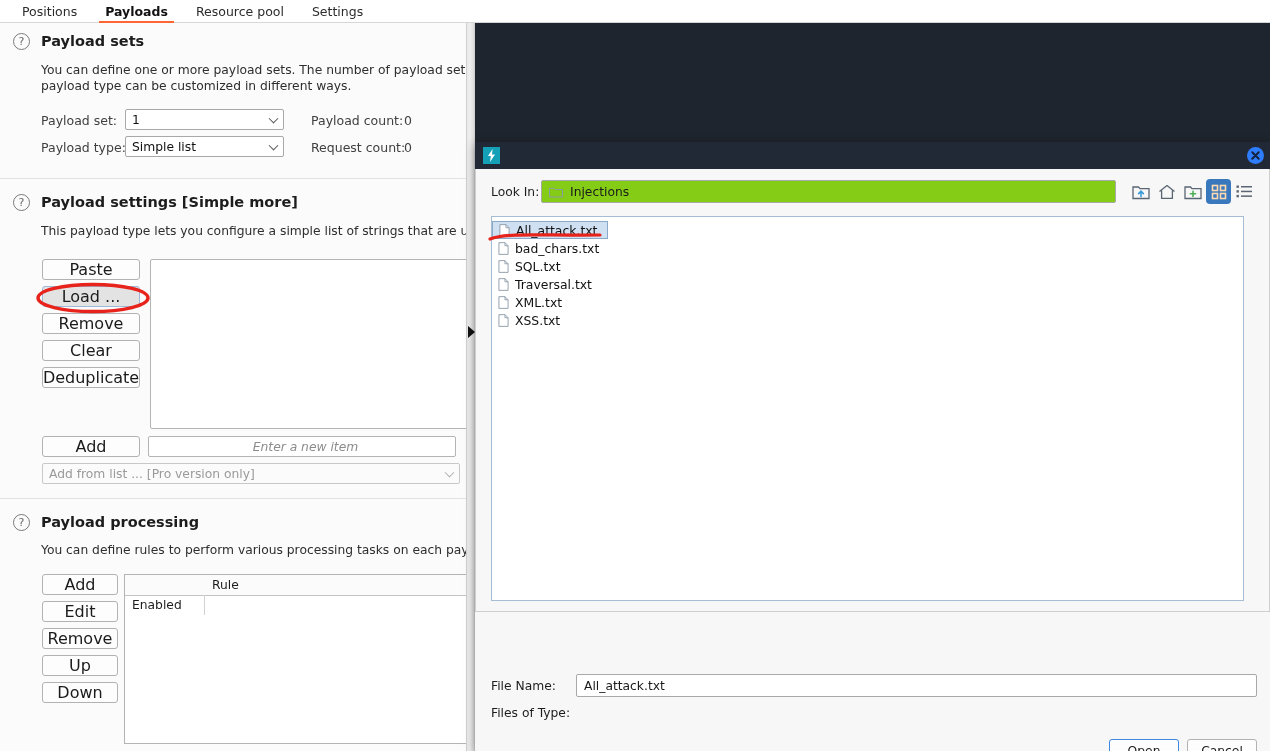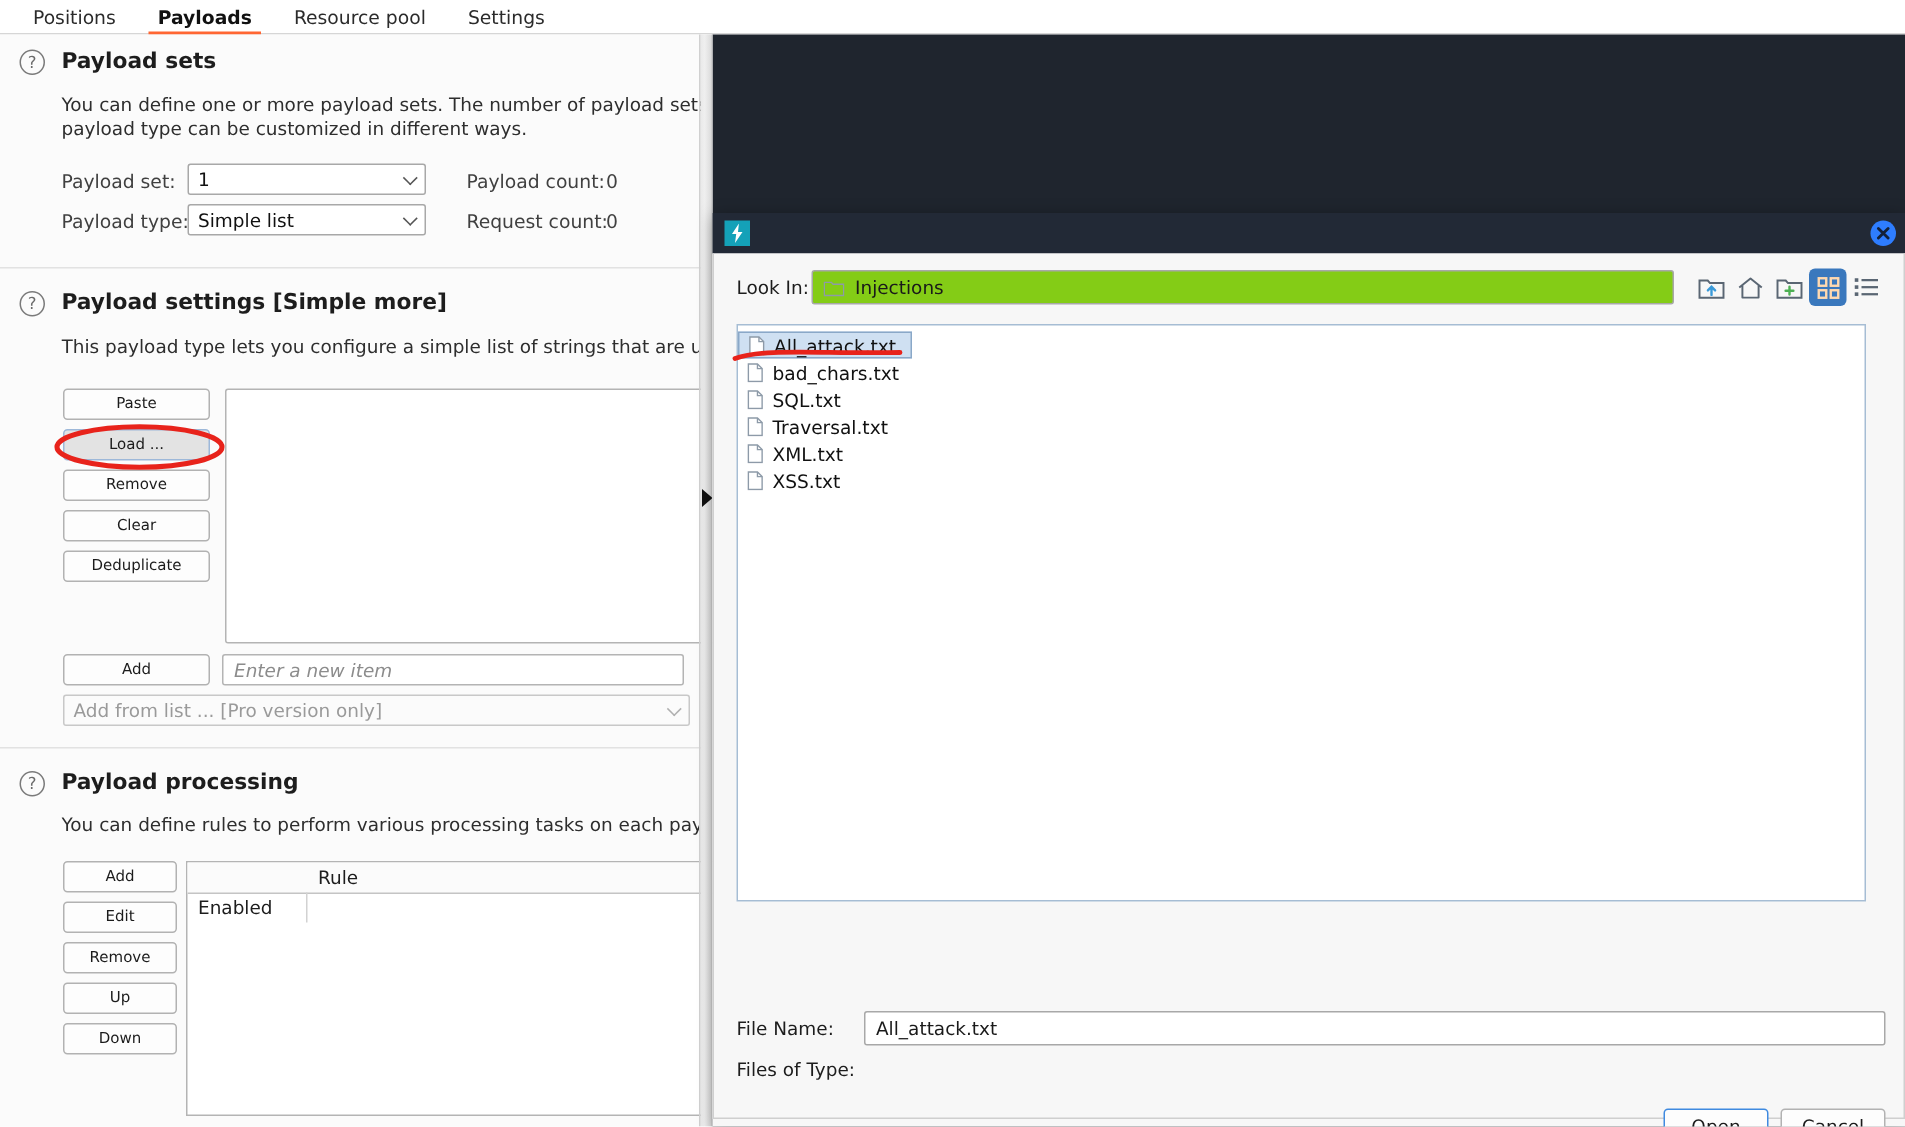--- a/index.html
+++ b/index.html
@@ -67,21 +67,21 @@
     border-right: 1.4px solid #555; border-bottom: 1.4px solid #555;
     transform: translateY(-70%) rotate(45deg);
   }
   .combo.disabled { background: #fbfbfb; border-color: #c8c8c8; color: #9a9a9a; cursor: default; }
 
   
   .btn {
     position: absolute; height: 21px;
     background: #fdfdfd; border: 1px solid #b2b2b2; border-radius: 3px;
     display: flex; align-items: center; justify-content: center;
-    font-size: 10px; color: #1b1b1b; cursor: pointer;
+    font-size: 16px; color: #1b1b1b; cursor: pointer;
   }
   .btn.pressed { background: #e3e3e3; border-color: #9db8d9; }
 
   .textarea-box {
     position: absolute; background: #ffffff; border: 1px solid #b4b4b4; border-radius: 2px;
   }
   .textfield {
     position: absolute; height: 21px; background: #ffffff;
     border: 1px solid #b4b4b4; border-radius: 2px;
     display: flex; align-items: center; padding-left: 7px;
@@ -136,21 +136,21 @@
     padding: 0 6px 0 8px;
   }
   .dlg-logo {
     width: 17px; height: 17px; background: #14a1b8;
     display: flex; align-items: center; justify-content: center;
   }
   .dlg-close {
     width: 17px; height: 17px; border-radius: 50%; background: #2e7dff;
     display: flex; align-items: center; justify-content: center; cursor: pointer;
   }
-  .dlg-body { position: relative; height: 577px; background: #f7f7f7; border: 1px solid #cfcfcf; border-top: none; }
+  .dlg-body { position: relative; height: 443px; background: #f7f7f7; border: 1px solid #cfcfcf; border-top: none; }
 
   .lookin-combo {
     position: absolute; left: 65px; top: 11px; width: 575px; height: 23px;
     background: #84cc16; border: 1px solid #a8a8a8; border-radius: 2px;
     display: flex; align-items: center; padding-left: 7px; cursor: pointer;
     font-size: 12.3px;
   }
   .tbtn {
     position: absolute; top: 10px; width: 25px; height: 25px;
     display: flex; align-items: center; justify-content: center;
@@ -260,21 +260,21 @@
       </div>
       <div class="btn" style="left:42px; top:344px; width:98px;">
         <span>Deduplicate</span>
       </div>
 
       <div class="textarea-box" style="left:150px; top:236px; width:560px; height:170px;"></div>
 
       <div class="btn" style="left:42px; top:413px; width:98px;">
         <span>Add</span>
       </div>
-      <div class="textfield" style="left:148px; top:413px; width:308px;">
+      <div class="textfield" style="left:148px; top:413px; width:308px;justify-content:center;">
         <span class="ph">Enter a new item</span>
       </div>
       <div class="combo disabled" style="left:42px; top:440px; width:418px;">
         <span>Add from list ... [Pro version only]</span>
         <i class="chev" style="border-color:#b0b0b0;"></i>
       </div>
     </div>
 
     <div class="divider-line" style="left:0; top:475px; width:1270px;"></div>
 

